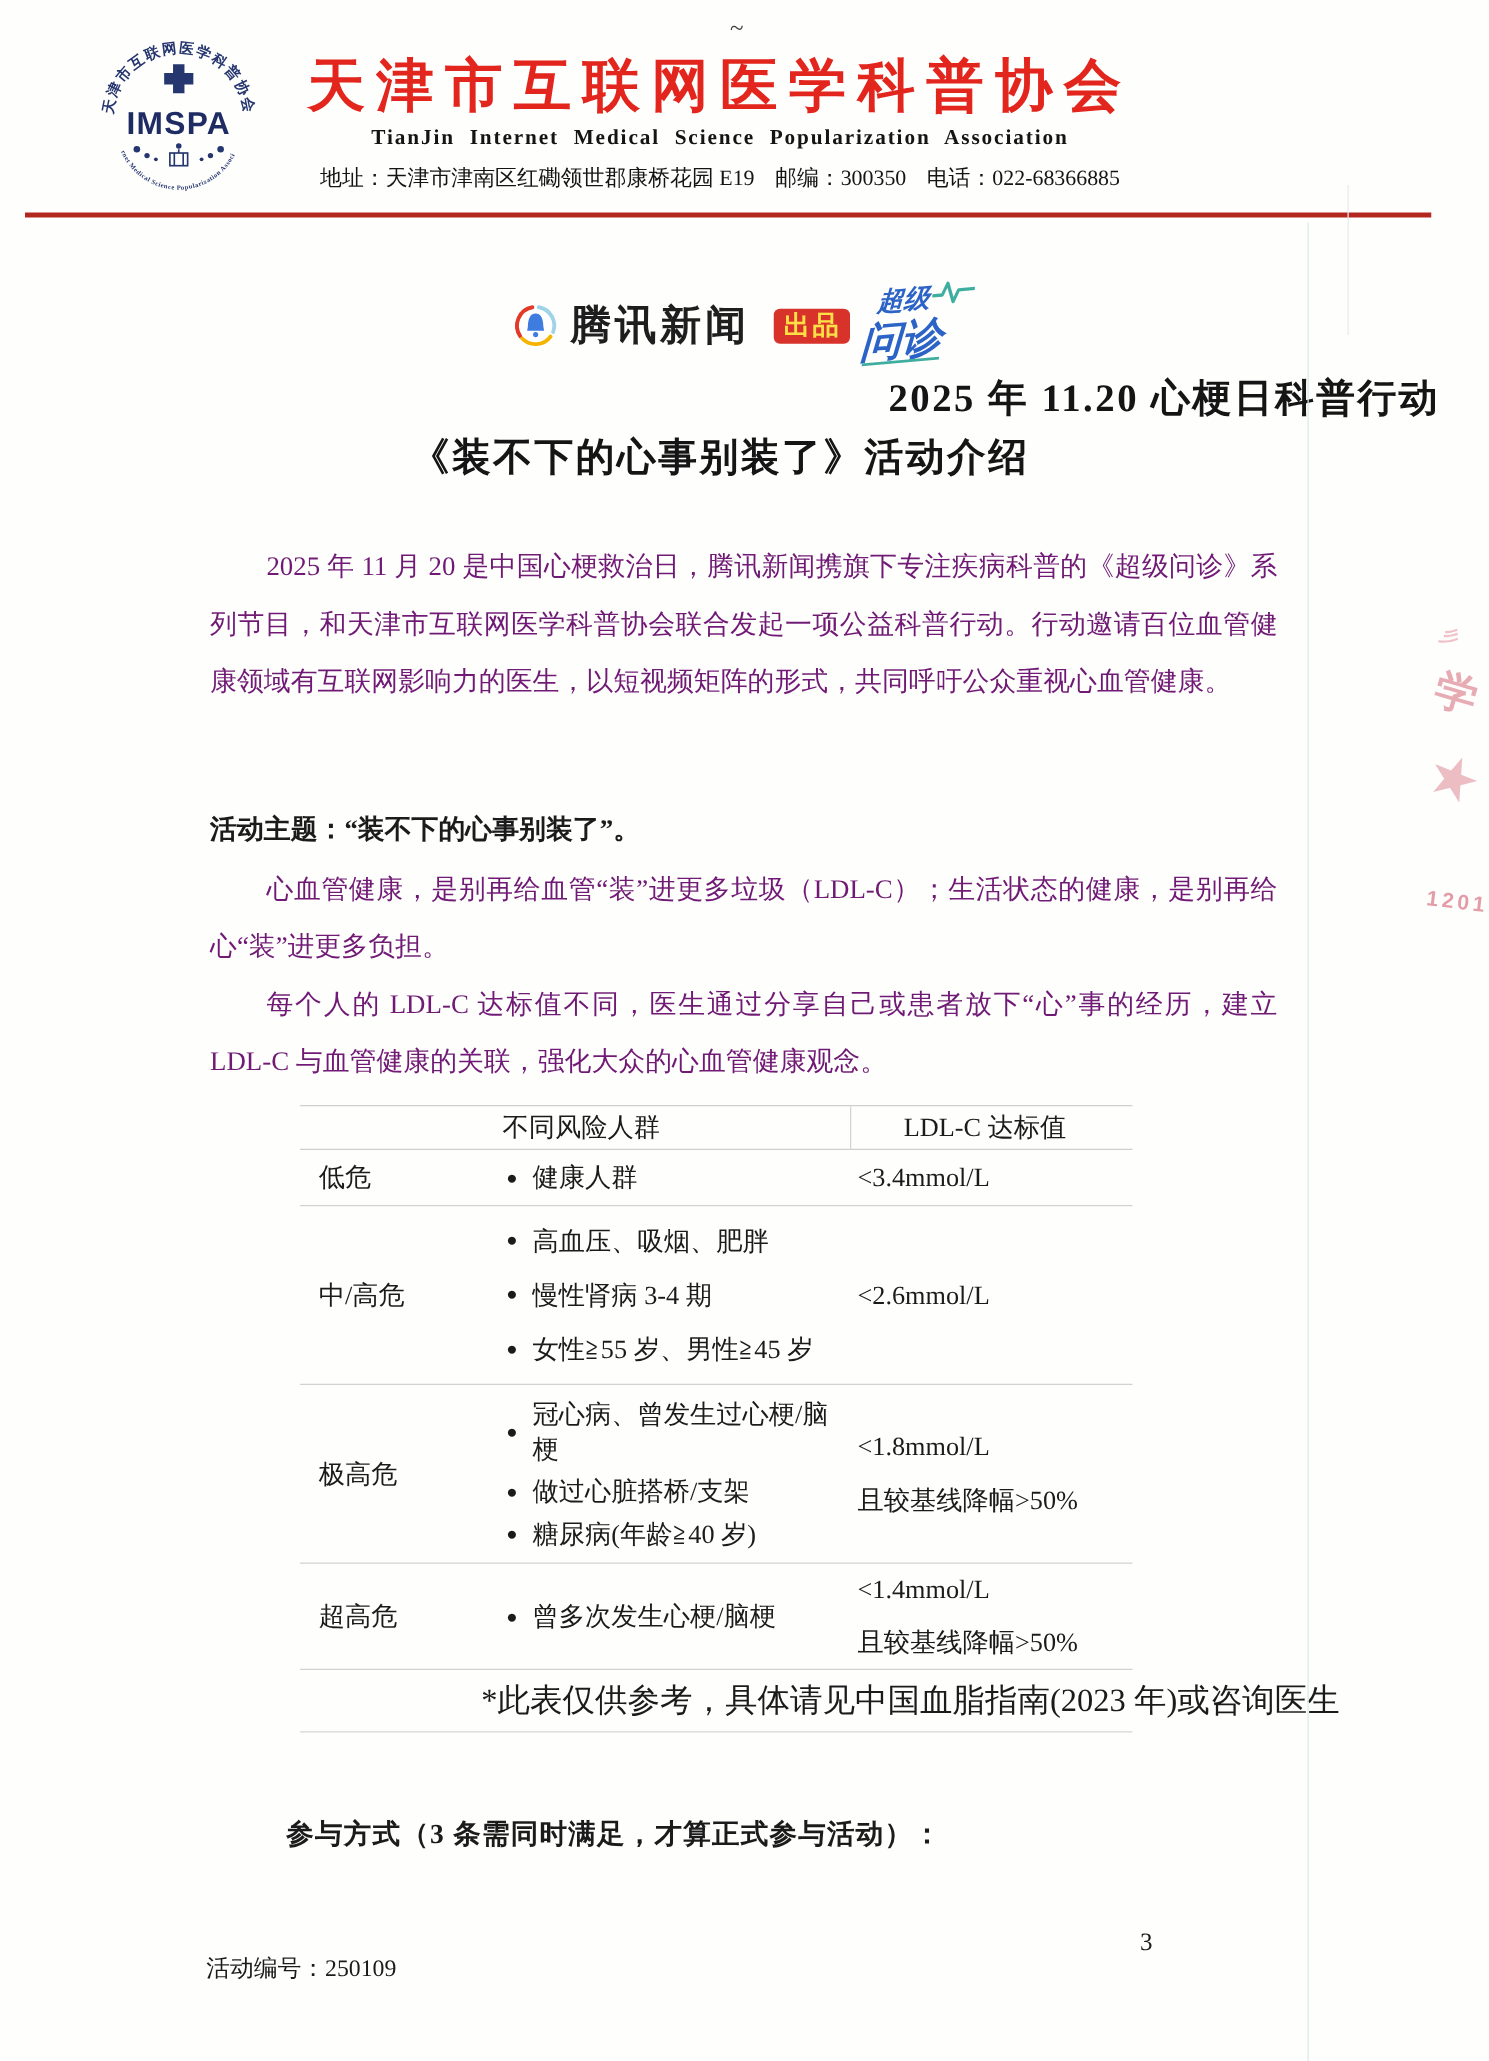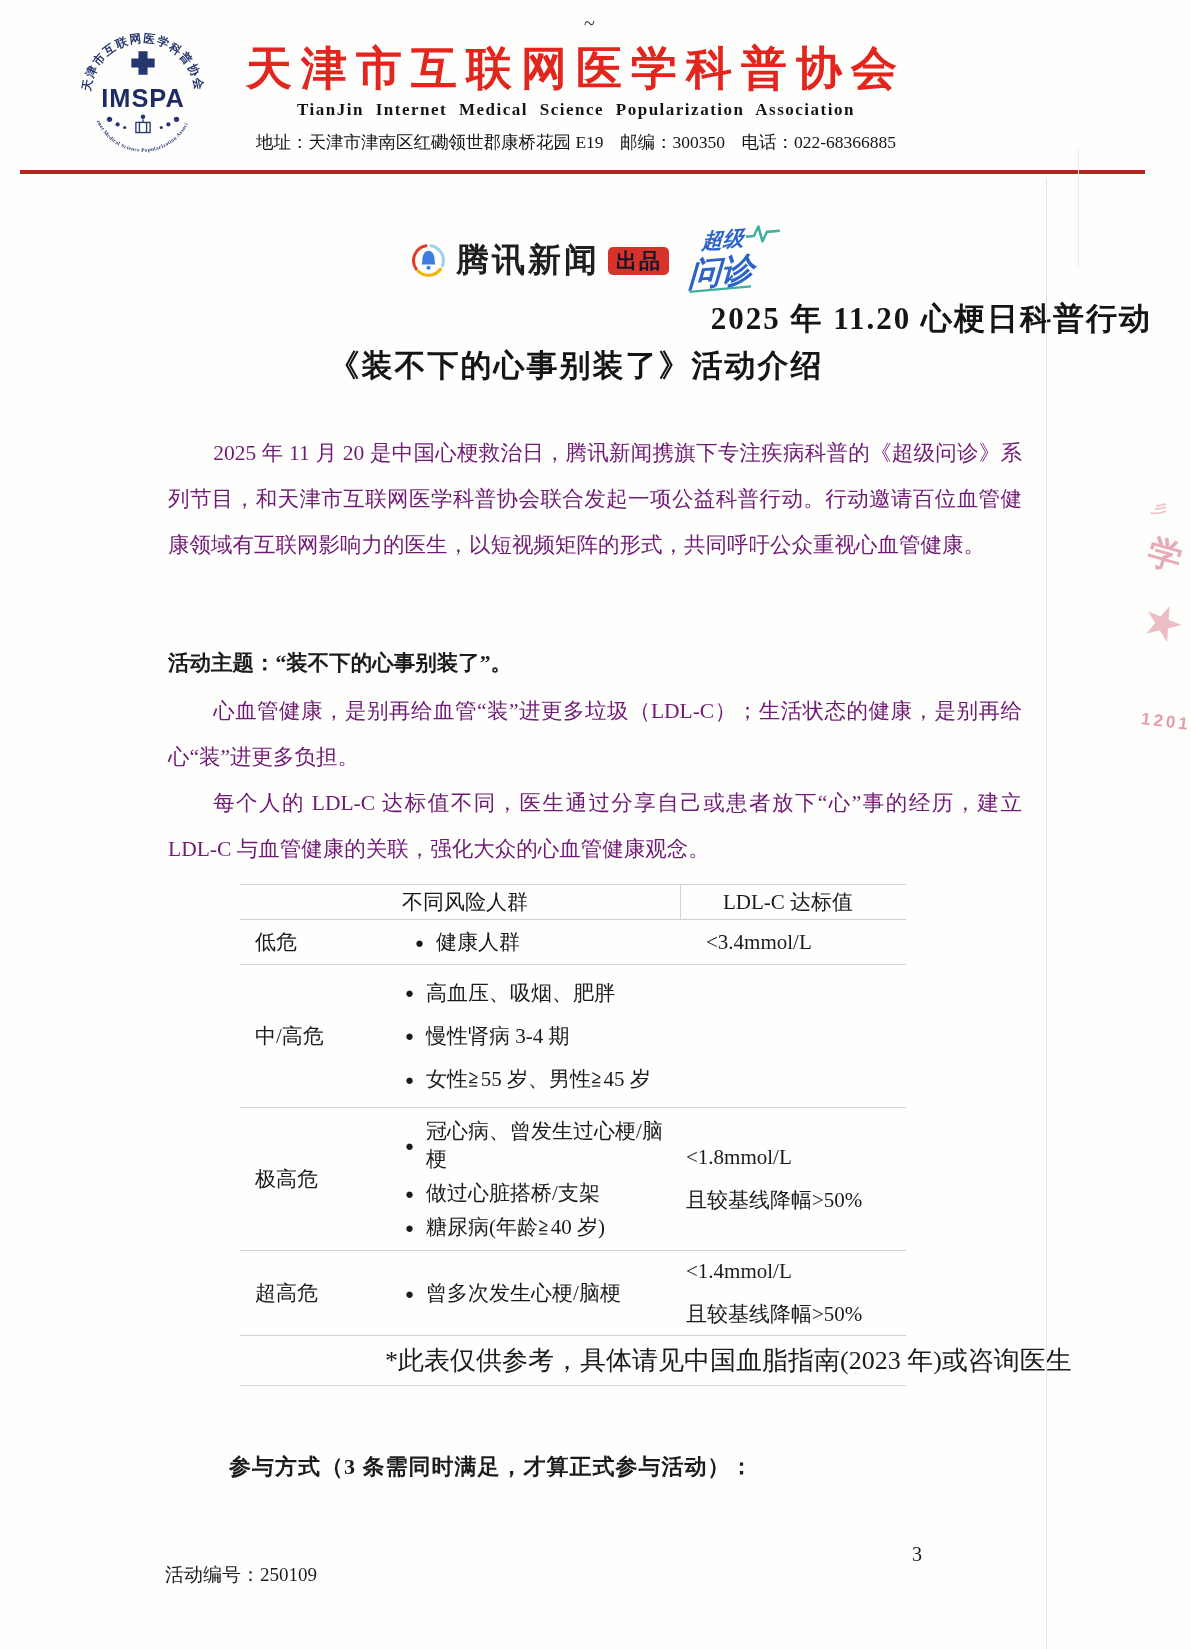--- a/index.html
+++ b/index.html
@@ -25,21 +25,21 @@
   .addr span { margin:0 6px; }
   .red-rule { position:absolute; left:20px; top:170px; width:1125px; height:4px; background:#b4271e; }
   
   .tencent-logo { position:absolute; left:410px; top:238px; display:flex; align-items:center; }
   .tn-icon { width:37px; height:37px; margin-right:9px; }
   .tn-text {
     font-family:"Liberation Sans","DejaVu Sans",sans-serif; font-weight:bold;
     font-size:33px; color:#1e1e1e; letter-spacing:3px; white-space:nowrap;text-align:center;
   }
   .tn-badge {
-    margin-left:8px; background:#d8332a; color:#0f172a; border-radius:5px;
+    margin-left:19px; background:#d8332a; color:#fde047; border-radius:5px;
     font-family:"Liberation Sans","DejaVu Sans",sans-serif; font-weight:bold;
     font-size:21px; letter-spacing:2px; padding:3px 7px 4px 8px; line-height:1;
   }
   .superclinic { position:absolute; left:672px; top:222px; width:120px; height:74px; }
   .sc-top { font-family:"Liberation Sans","DejaVu Sans",sans-serif; font-weight:bold; font-style:italic; font-size:21px; fill:#2b63c6; }
   .sc-bottom { font-family:"Liberation Sans","DejaVu Sans",sans-serif; font-weight:bold; font-style:italic; font-size:33px; fill:#2b63c6; }
   
   .doc-title1, .doc-title2 {
     position:absolute; left:0; width:1152px; text-align:center;
     font-size:31px; font-weight:bold; letter-spacing:2px; color:#151515; white-space:nowrap;
@@ -62,21 +62,21 @@
   .t-head { height:36px; display:flex; align-items:stretch; border-top:1px solid #cfcfcf; border-bottom:1px solid #cfcfcf; }
   .t-c1 { width:150px; }
   .t-c2 { width:290px; }
   .t-c3 { flex:1; }
   .t-head .t-c2 { display:flex; align-items:center; padding-left:12px; }
   .t-head .t-c3 { display:flex; align-items:center; padding-left:42px; border-left:1px solid #d4d4d4; }
   .t-row { display:flex; border-bottom:1px solid #d2d2d2; }
   .t-row .t-c1 { display:flex; align-items:center; padding-left:15px; }
   .t-row .t-c2 { display:flex; flex-direction:column; justify-content:space-around; padding:6px 0; }
   .t-row .t-c3 { display:flex; flex-direction:column; justify-content:center; padding-left:6px; row-gap:16px; }
-  .r1 { height:45px;gap:10px; }
+  .r1 { height:45px; }
   .r2 { height:143px; }
   .r3 { height:143px; }
   .r4 { height:85px; }
   .b-line { display:flex; align-items:center; padding-left:15px; }
   .bullet { font-size:15px; margin-right:12px; line-height:1; transform:translateY(1px); }
   .t-footnote { height:50px; display:flex; align-items:center; padding-left:145px; font-size:26px; border-bottom:1px solid #d6d6d6; white-space:nowrap; }
   
   .footer-label { position:absolute; left:165px; top:1562px; font-size:19px; }
   .page-num { position:absolute; left:912px; top:1543px; font-size:20px; }
   
@@ -193,20 +193,23 @@
         </div>
         <div class="b-line">
           <span class="bullet">●</span>
           <span>慢性肾病 3-4 期</span>
         </div>
         <div class="b-line">
           <span class="bullet">●</span>
           <span>女性≧55 岁、男性≧45 岁</span>
         </div>
       </div>
+      <div class="t-c3">
+        <span>&lt;2.6mmol/L</span>
+      </div>
     </div>
 
     <div class="t-row r3">
       <div class="t-c1">极高危</div>
       <div class="t-c2">
         <div class="b-line">
           <span class="bullet">●</span>
           <span>冠心病、曾发生过心梗/脑梗</span>
         </div>
         <div class="b-line">

